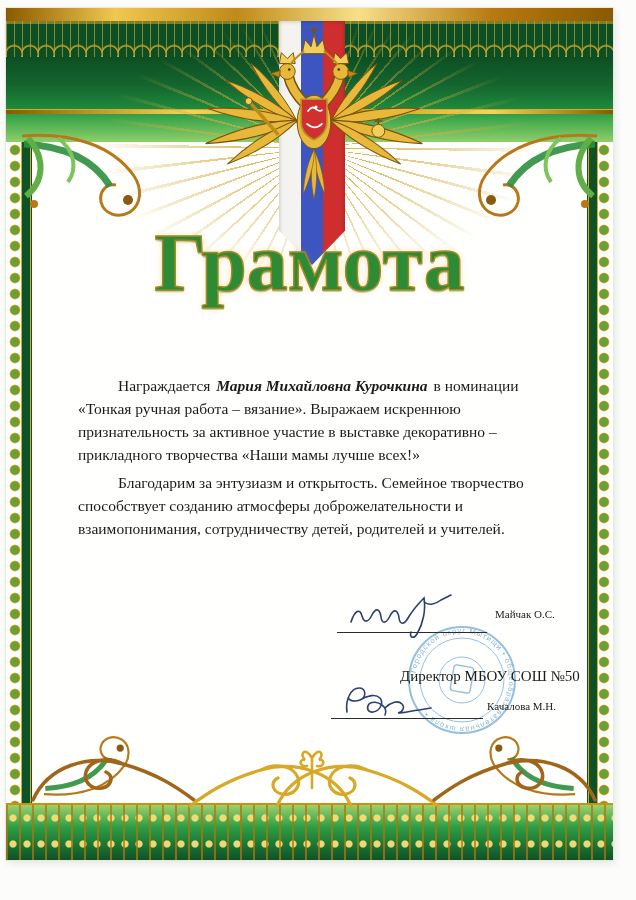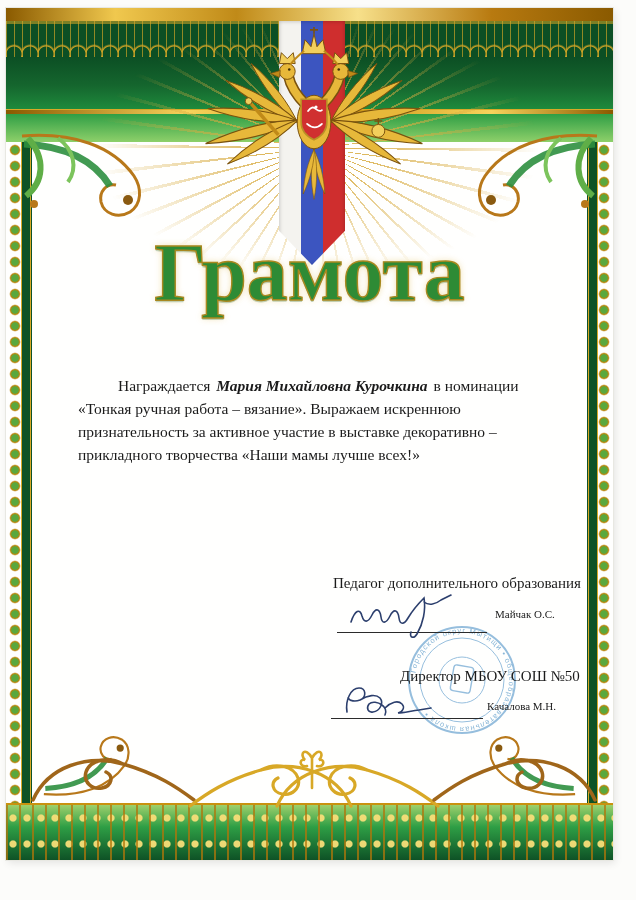--- a/index.html
+++ b/index.html
@@ -40,21 +40,21 @@
   .corner.br{right:14px;bottom:44px;transform:scale(-.72,-.72);}
   .rays{position:absolute;left:66px;top:14px;width:490px;height:268px;z-index:1;
      background:repeating-conic-gradient(from -90deg at 50% 47%, rgba(216,172,66,.85) 0deg 1.1deg, rgba(0,0,0,0) 1.1deg 7.2deg);
      -webkit-mask:radial-gradient(ellipse at 50% 47%, #000 16%, rgba(0,0,0,0) 64%);
      mask:radial-gradient(ellipse at 50% 47%, #000 16%, rgba(0,0,0,0) 64%);}
   .ribbon{position:absolute;left:273px;top:13px;width:66px;height:244px;z-index:2;
      background:linear-gradient(90deg,#f4f3ef 0 33.3%,#3c55c0 33.3% 66.6%,#cf2e2e 66.6% 100%);
      clip-path:polygon(0 0,100% 0,100% 86%,50% 100%,0 86%);
      box-shadow:inset 0 0 4px rgba(0,0,0,.25);}
   .eagle{position:absolute;left:199px;top:12px;width:218px;height:198px;z-index:3;}
-  .title{position:absolute;left:0;right:0;top:210px;margin:10px;text-align:center;z-index:4;
+  .title{position:absolute;left:0;right:0;top:210px;margin:0;text-align:center;z-index:4;
      font-size:82px;line-height:1.1;font-weight:bold;color:#2e8b35;
      -webkit-text-stroke:1.4px #a8881f;
      text-shadow:0 2px 0 rgba(27,94,32,.25), 0 0 7px rgba(216,168,38,.4);}
   .bodytext{position:absolute;left:72px;top:366px;width:498px;z-index:2;
      font-size:15.5px;line-height:23px;color:#1b1b1b;}
   .bodytext p{margin:0 11px 5px 0;text-indent:40px;}
   .bodytext .nm{font-weight:bold;font-style:italic;padding:0 2px;}
   .sigrole{position:absolute;font-size:15px;color:#1b1b1b;z-index:3;white-space:nowrap;}
   .signame{position:absolute;font-size:11px;color:#1b1b1b;z-index:3;white-space:nowrap;}
   .sigline{position:absolute;height:32px;border-bottom:1.5px solid #2b2b2b;z-index:3;}
@@ -152,23 +152,23 @@
     <path d="M175,105 v-6 M171,102 h8" stroke="#7a520e" stroke-width="1.4"></path>
     <path d="M97,80 H123 V103 Q123,115 110,121 Q97,115 97,103 Z" fill="#d03030" stroke="#b99026" stroke-width="1.6"></path>
     <path d="M104,92 q4,-6 8,-2 q4,3 6,1 M103,105 q8,7 15,0" fill="none" stroke="#ffffff" stroke-width="1.8" stroke-linecap="round"></path>
     <circle cx="112" cy="88" r="1.6" fill="#ffffff"></circle>
   </svg>
 
   <h1 class="title">Грамота</h1>
 
   <div class="bodytext">
     <p><span>Награждается</span> <span class="nm">Мария Михайловна Курочкина</span> <span>в номинации «Тонкая  ручная работа – вязание». Выражаем искреннюю признательность за активное участие в выставке декоративно – прикладного творчества «Наши мамы лучше всех!»</span></p>
-  </div>
-
-  <div class="sigrole" style="left:327px;top:567px;">Педагог дополнительного образования</div>
+    <p>Благодарим за энтузиазм и открытость. Семейное творчество способствует созданию атмосферы доброжелательности и взаимопонимания, сотрудничеству детей, родителей и учителей.</p>
+  </div>
+
   <div class="sigline" style="left:331px;top:592px;width:150px;">
     <svg viewBox="0 0 150 44">
       <path d="M14,30 C18,18 23,16 25,24 C27,31 31,31 35,23 C39,15 43,17 44,25 C45,32 49,32 53,24 C57,16 61,18 62,26 C63,33 67,33 71,26 C77,16 83,10 87,6 C89,18 86,32 80,42 C77,47 72,46 74,40 M87,10 C92,14 99,12 104,8 L114,3" fill="none" stroke="#2c3f6d" stroke-width="1.6" stroke-linecap="round"></path>
     </svg>
   </div>
   <div class="signame" style="left:489px;top:600px;">Майчак О.С.</div>
 
   <div class="stamp">
     <svg viewBox="0 0 112 112" style="width:112px;height:112px;">
       <defs>

